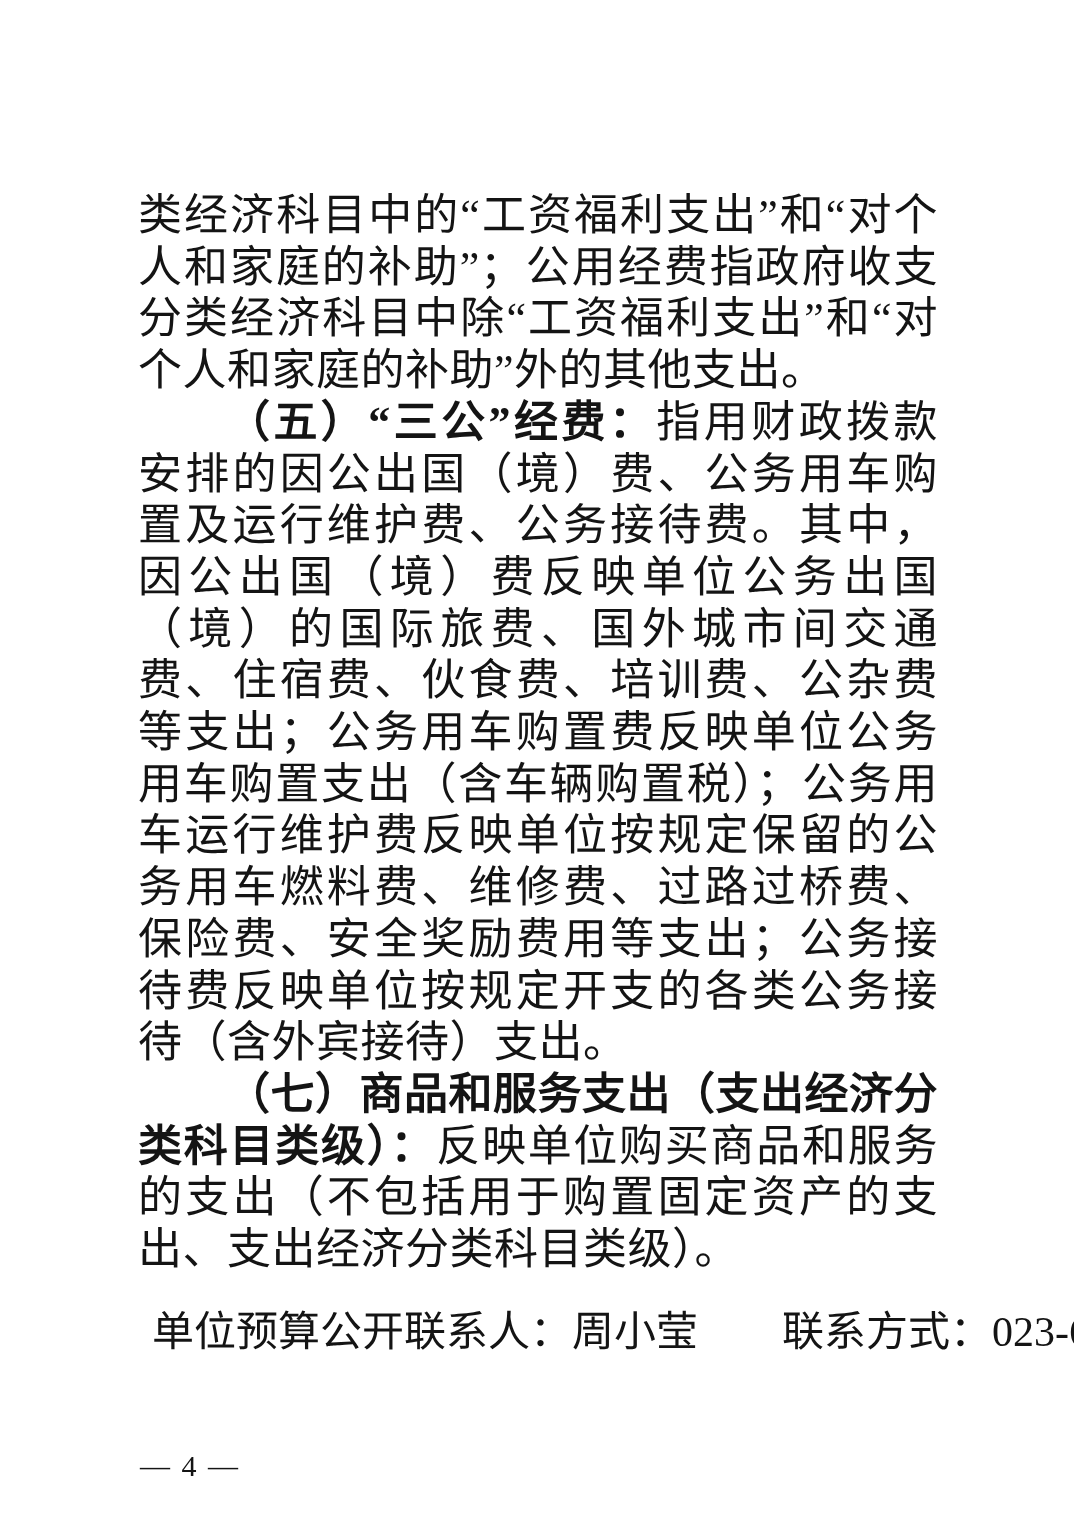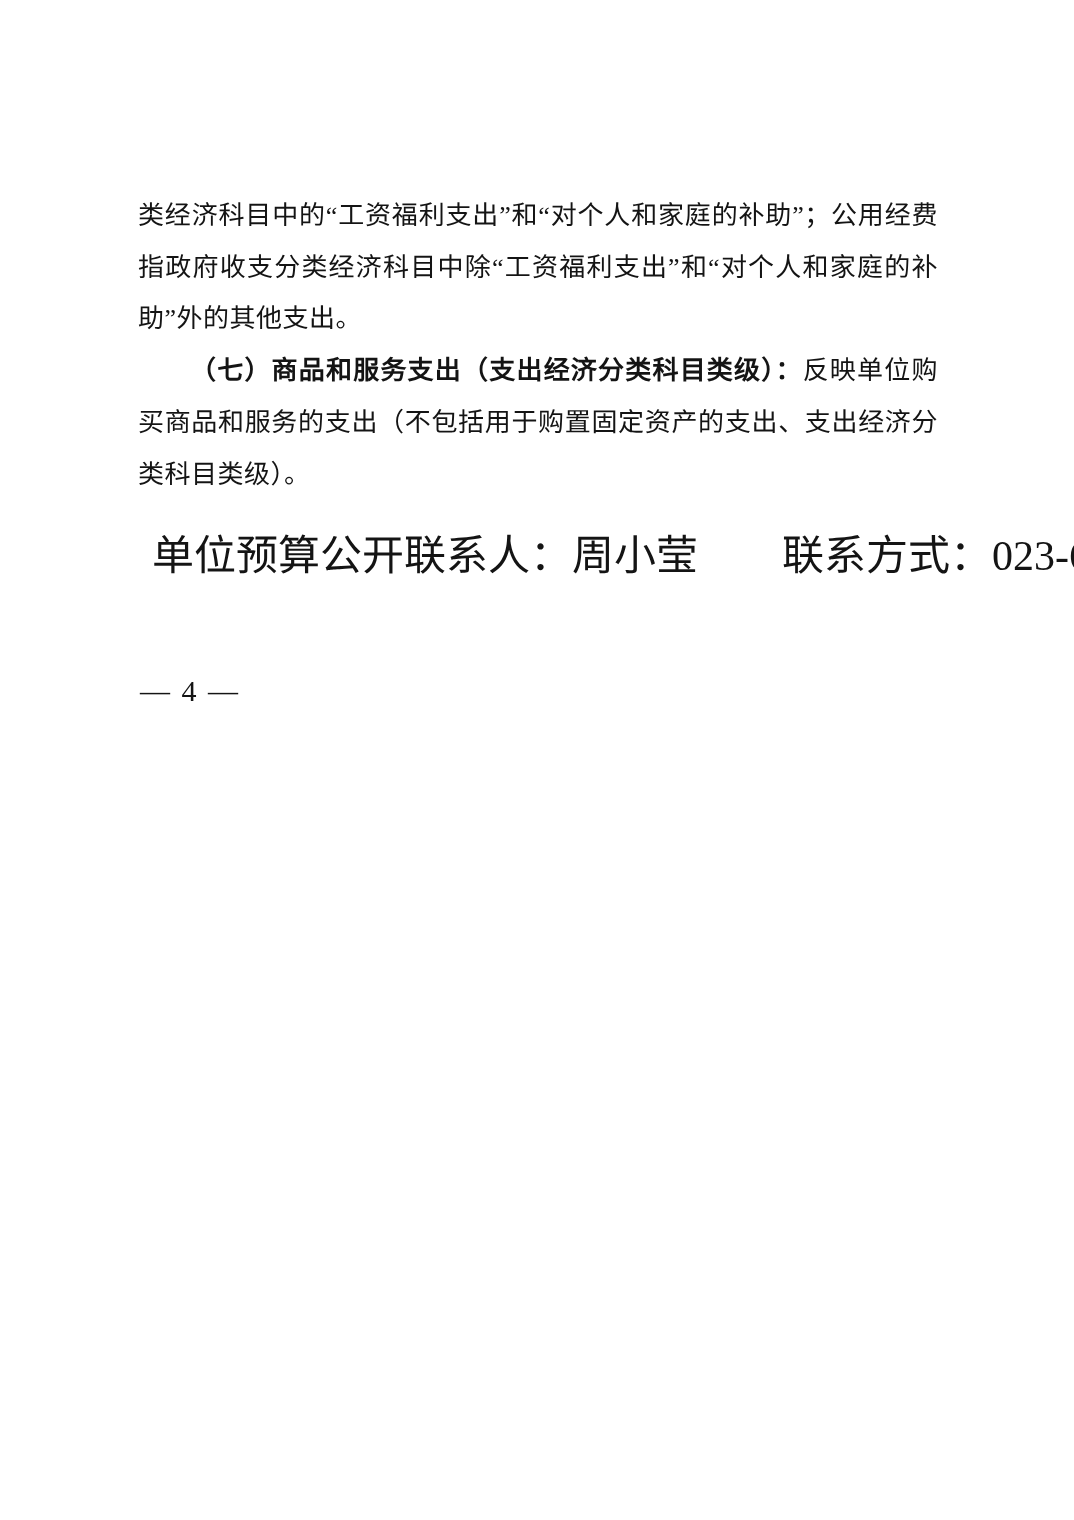--- a/index.html
+++ b/index.html
@@ -17,21 +17,21 @@
     color: #141414;
   }
   .content {
     position: absolute;
     left: 138px;
     top: 190px;
     width: 800px;
   }
   .para {
     margin: 0;
-    font-size: 26px;
+    font-size: 44px;
     line-height: 51.7px;
     text-align: justify;
     text-justify: inter-ideograph;
     letter-spacing: 0.5px;
   }
   .para.indent {
     text-indent: 2em;
   }
   .lead {
     font-weight: 700;
@@ -61,20 +61,21 @@
 </style>
 </head>
 <body>
 
 <div class="page">
   <div class="content">
 
     <p class="para"><span>类经济科目中的“工资福利支出”和“对个人和家庭的补助”；公用经费指政府收支分类经济科目中除“工资福利支出”和“对个人和家庭的补助”外的其他支出。</span></p>
 
 
+    <p class="para indent"><span class="lead">（五）“三公”经费：</span><span>指用财政拨款安排的因公出国（境）费、公务用车购置及运行维护费、公务接待费。其中，因公出国（境）费反映单位公务出国（境）的国际旅费、国外城市间交通费、住宿费、伙食费、培训费、公杂费等支出；公务用车购置费反映单位公务用车购置支出（含车辆购置税）；公务用车运行维护费反映单位按规定保留的公务用车燃料费、维修费、过路过桥费、保险费、安全奖励费用等支出；公务接待费反映单位按规定开支的各类公务接待（含外宾接待）支出。</span></p>
 
 
     <p class="para indent"><span class="lead">（七）商品和服务支出（支出经济分类科目类级）：</span><span>反映单位购买商品和服务的支出（不包括用于购置固定资产的支出、支出经济分类科目类级）。</span></p>
 
     <div class="contact-line">
       <span class="contact-left"><span>单位预算公开联系人：</span><span>周小莹</span></span><span class="contact-right"><span>联系方式：</span><span class="phone">023-62987678</span></span>
     </div>
 
     <div class="page-number">— 4 —</div>
 

